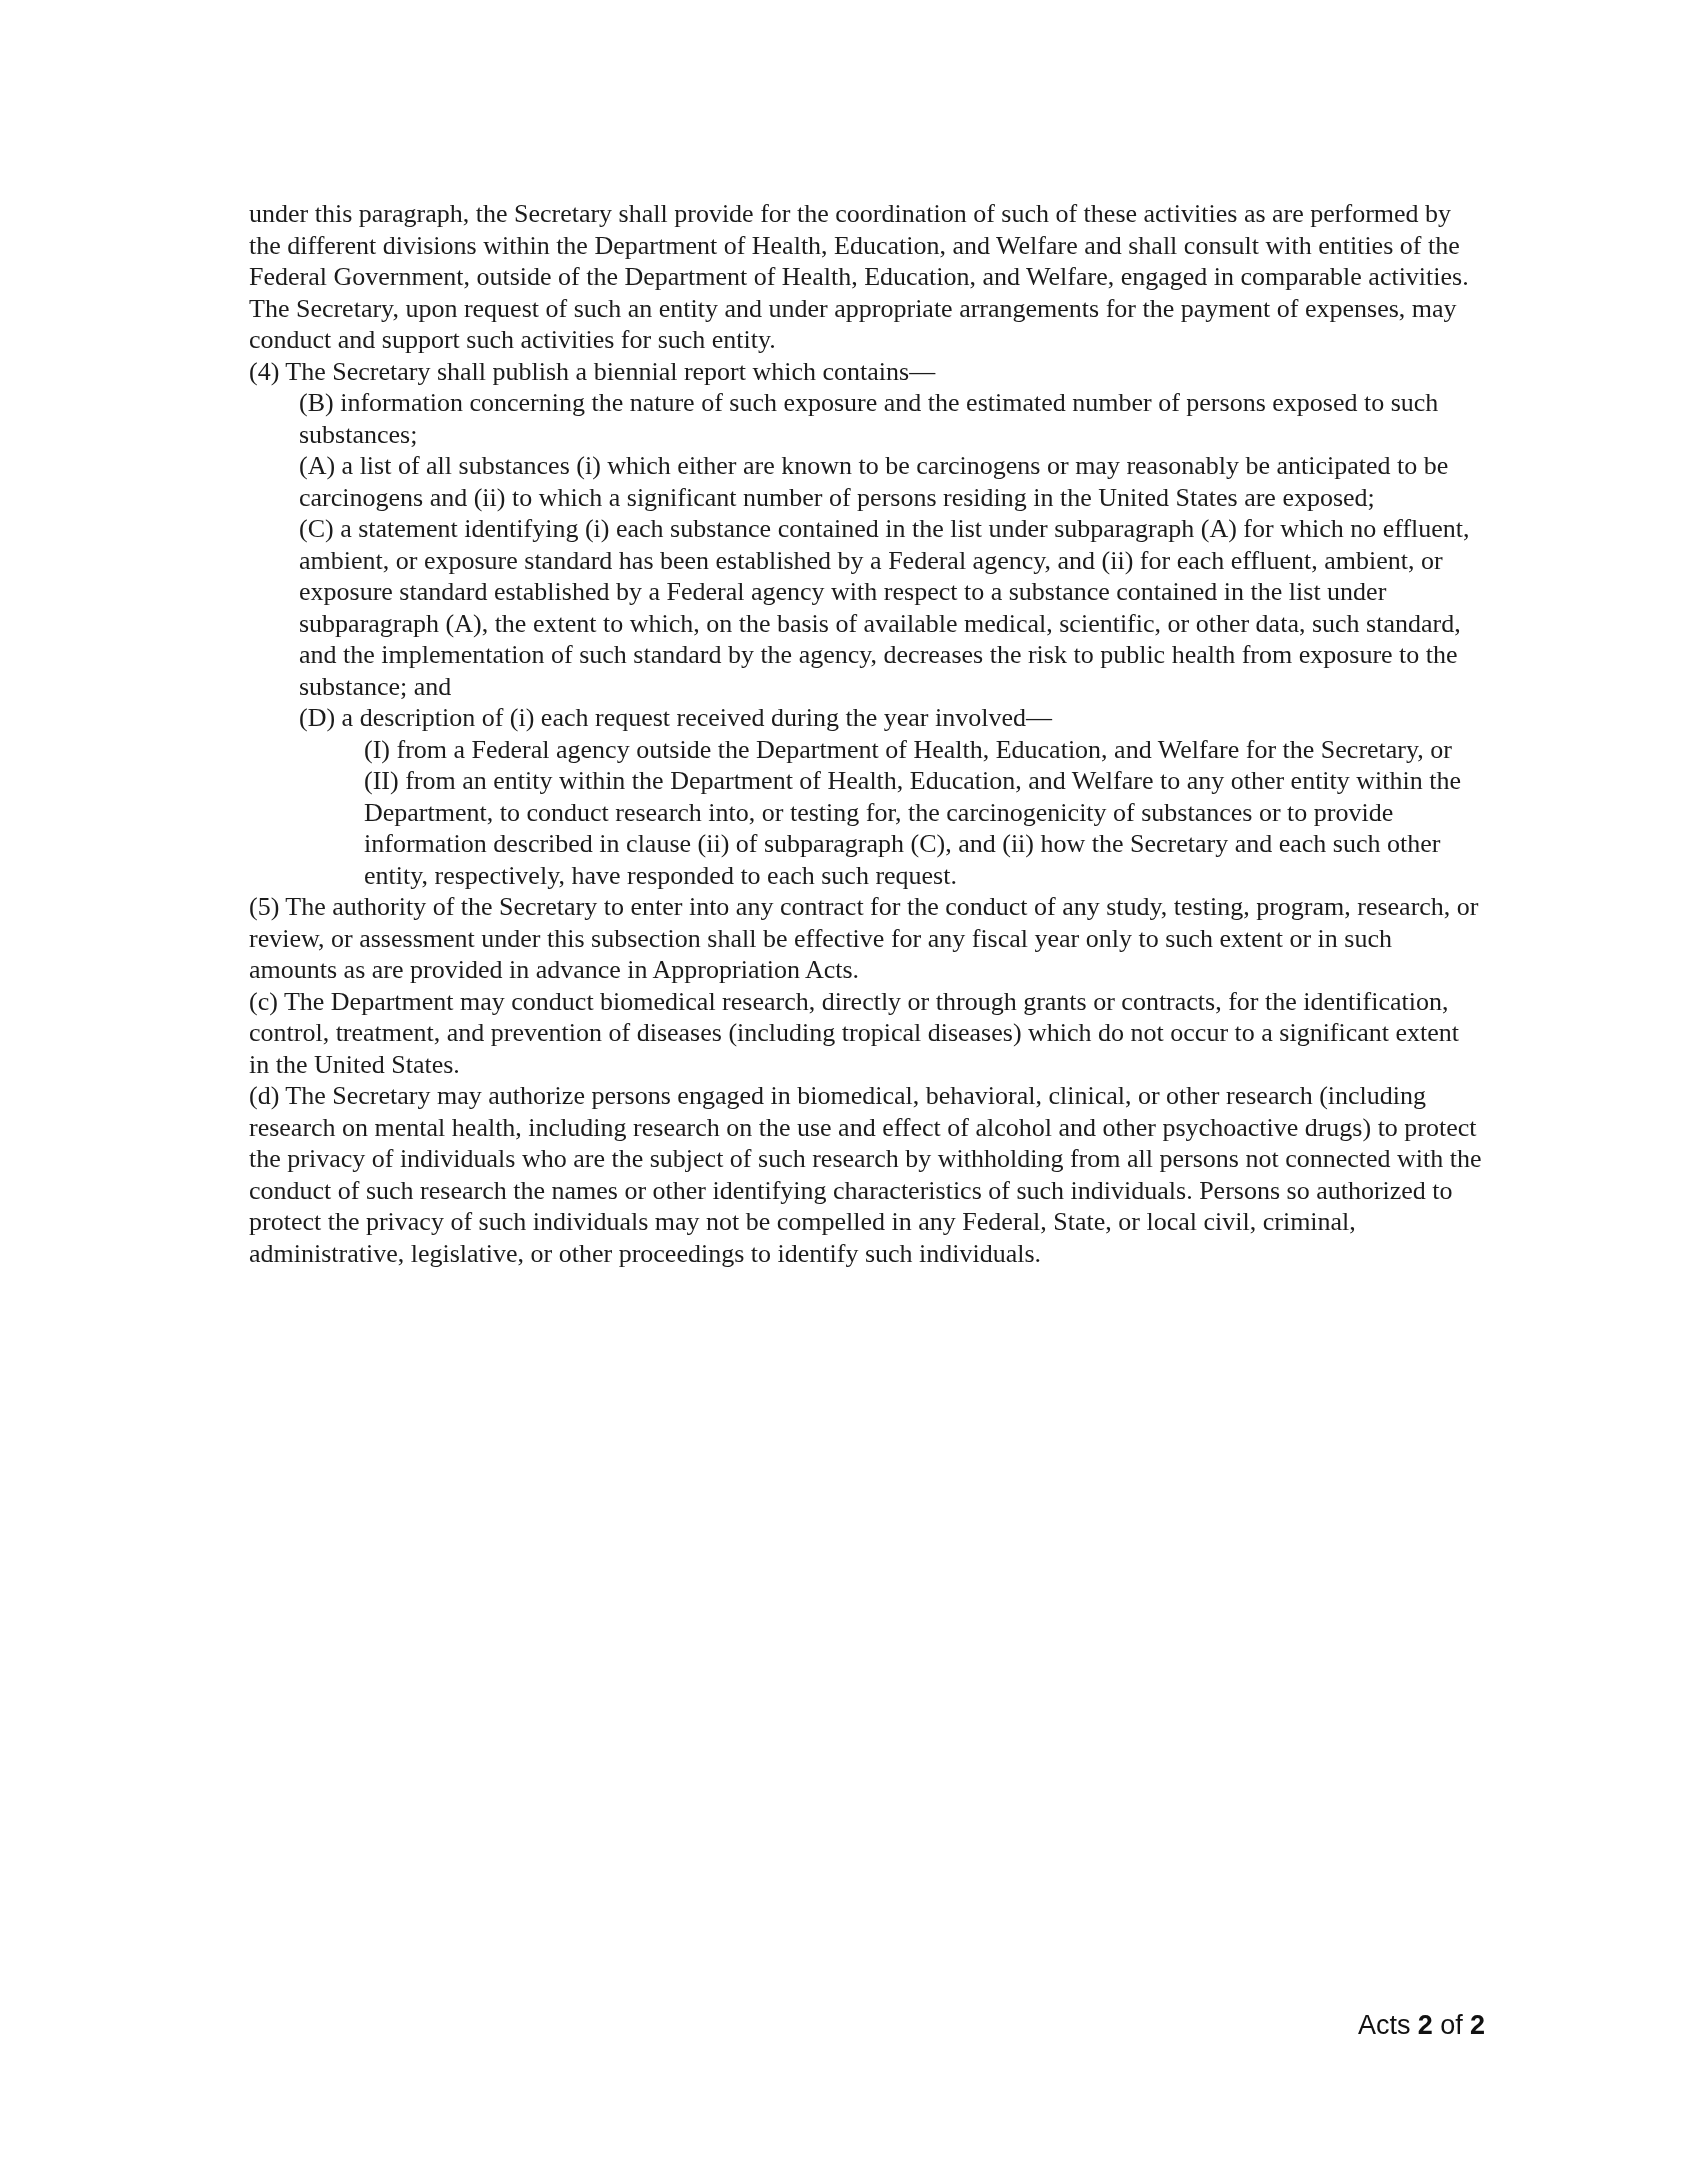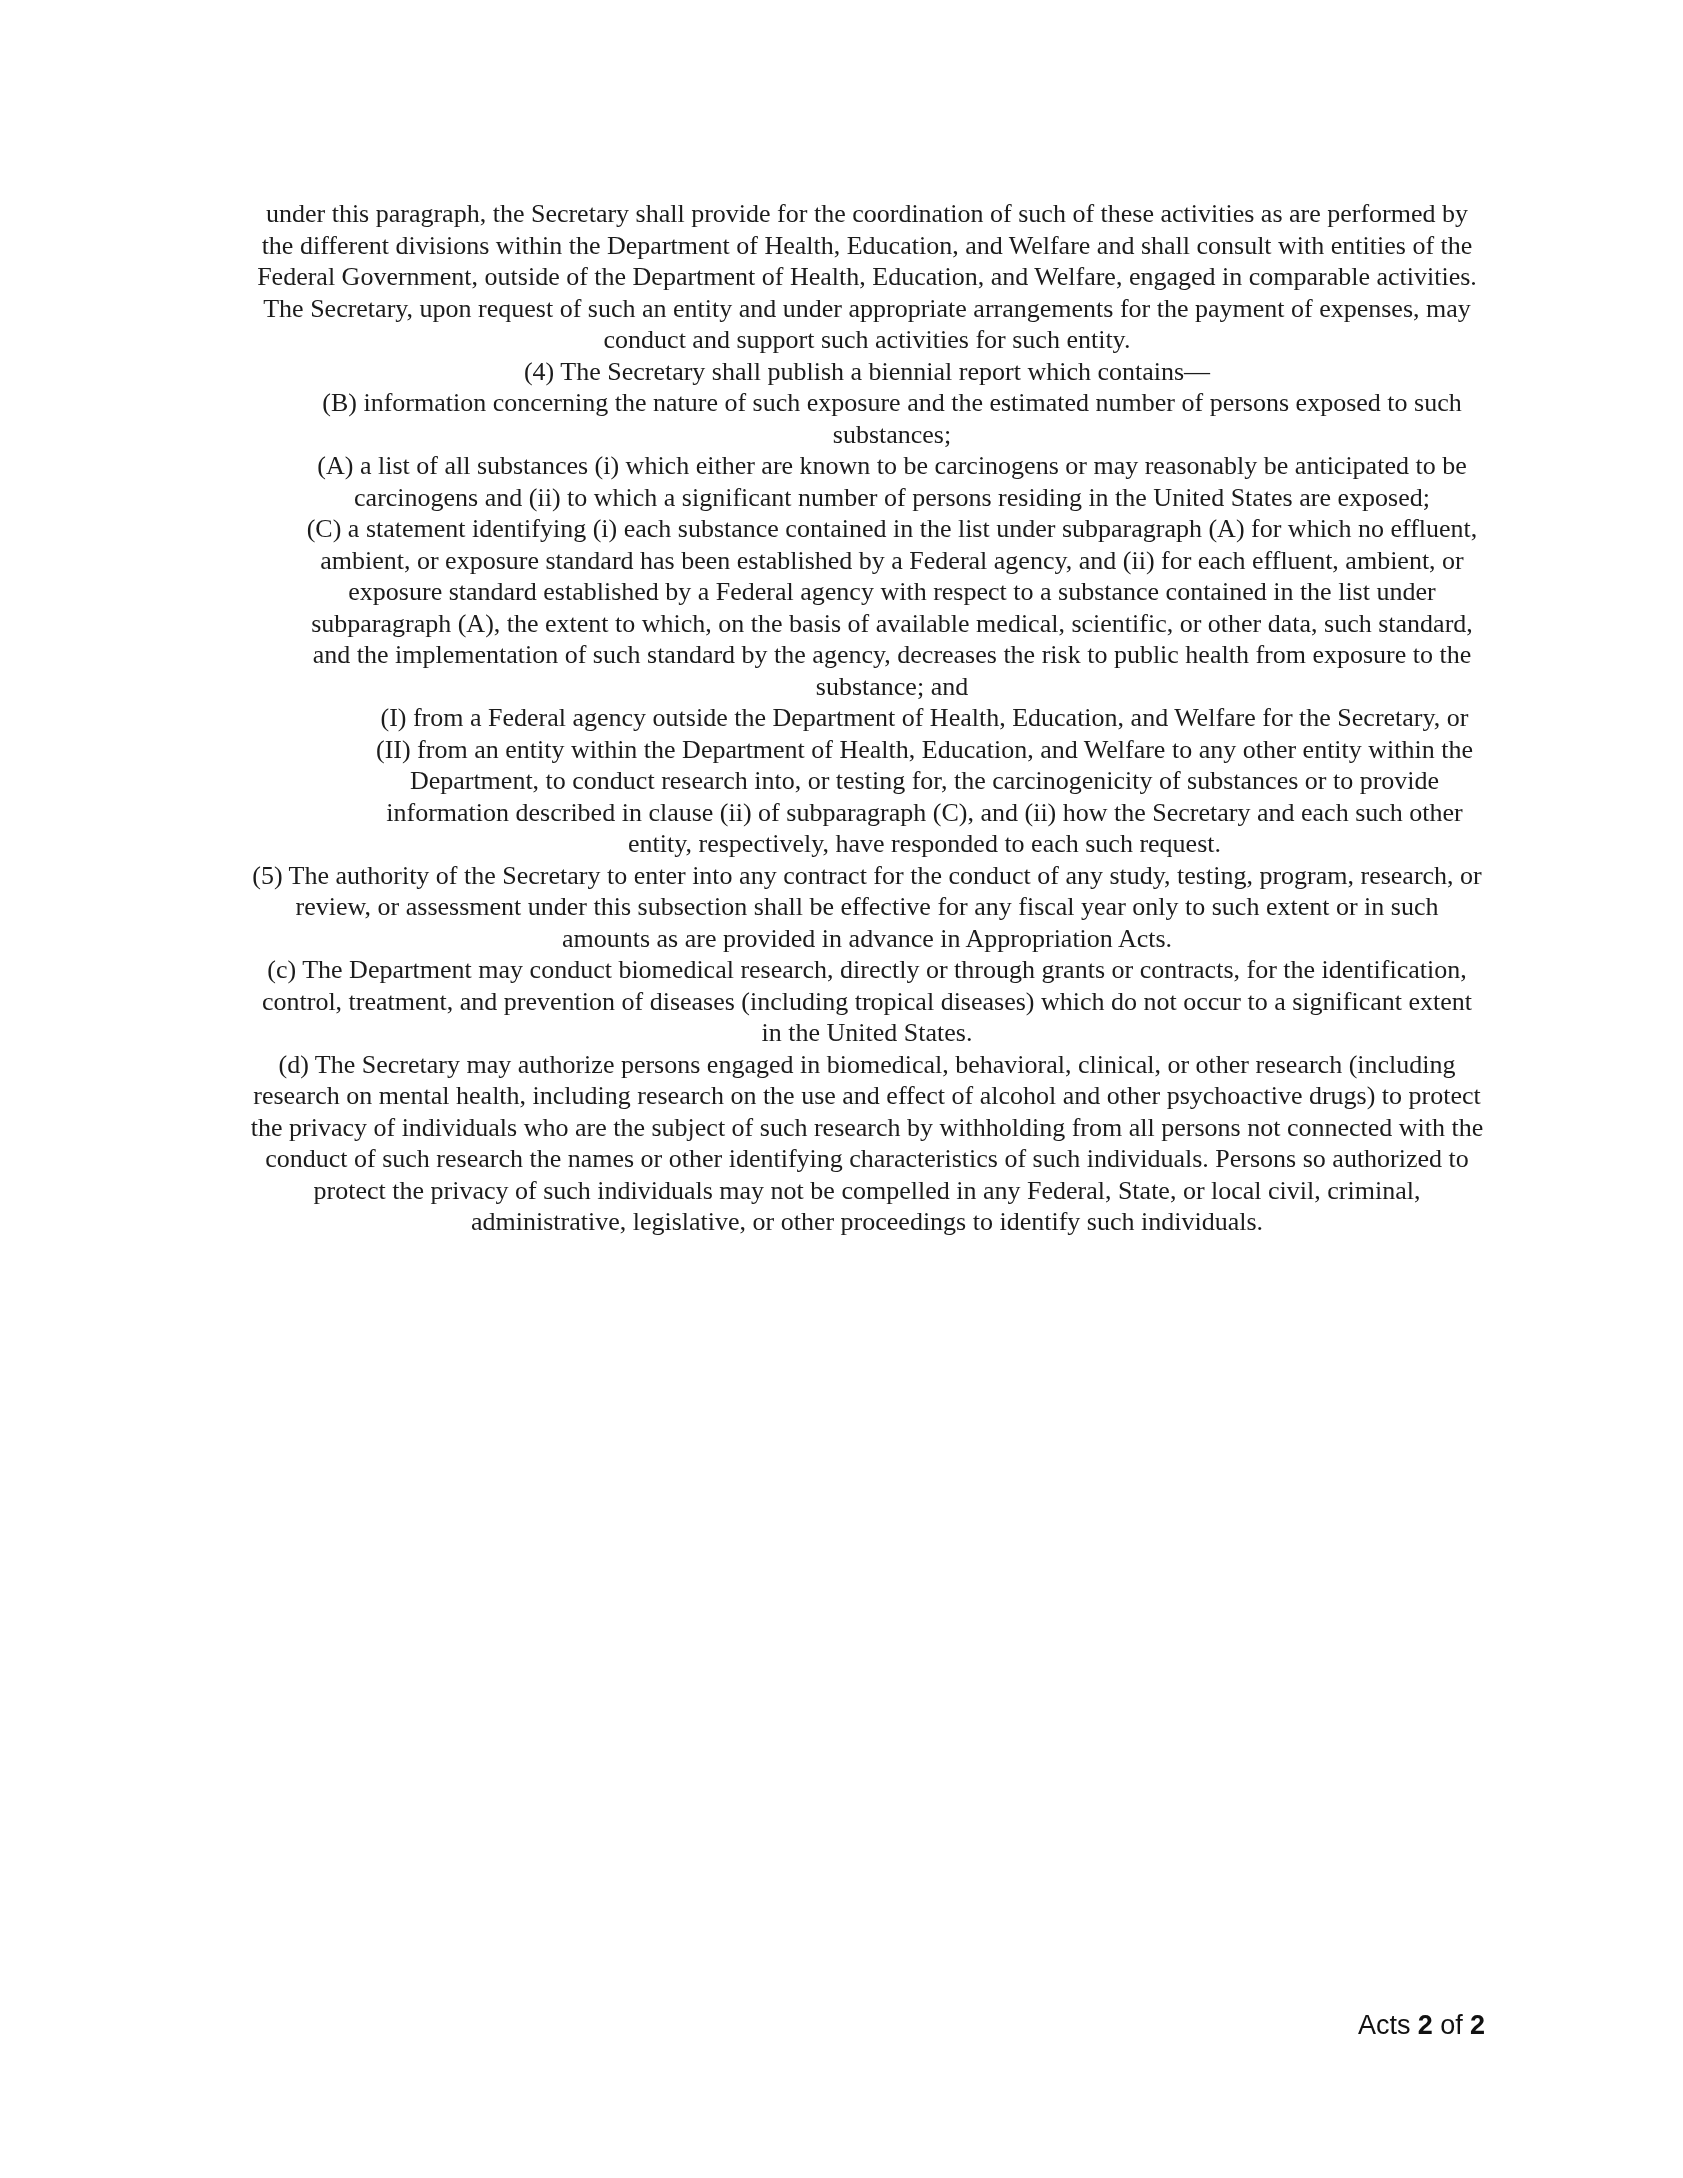--- a/index.html
+++ b/index.html
@@ -21,21 +21,20 @@
     left: 249px;
     top: 198px;
     width: 1236px;
     font-size: 26px;
     line-height: 31.5px;
     text-align: left;
   }
   .para {
     margin: 0;
     padding: 0;
-    text-align: center;
   }
   .indent-0 { margin-left: 0; }
   .indent-1 { margin-left: 50px; }
   .indent-2 { margin-left: 115px; }
   .footer {
     position: absolute;
     top: 2008px;
     right: 198px;
     font-family: "Liberation Sans", sans-serif;
     font-size: 27px;
@@ -50,20 +49,21 @@
 <body>
 
 <div class="page">
 
   <div class="content">
     <p class="para indent-0">under this paragraph, the Secretary shall provide for the coordination of such of these activities as are performed by the different divisions within the Department of Health, Education, and Welfare and shall consult with entities of the Federal Government, outside of the Department of Health, Education, and Welfare, engaged in comparable activities. The Secretary, upon request of such an entity and under appropriate arrangements for the payment of expenses, may conduct and support such activities for such entity.</p>
     <p class="para indent-0">(4) The Secretary shall publish a biennial report which contains—</p>
     <p class="para indent-1">(B) information concerning the nature of such exposure and the estimated number of persons exposed to such substances;</p>
     <p class="para indent-1">(A) a list of all substances (i) which either are known to be carcinogens or may reasonably be anticipated to be carcinogens and (ii) to which a significant number of persons residing in the United States are exposed;</p>
     <p class="para indent-1">(C) a statement identifying (i) each substance contained in the list under subparagraph (A) for which no effluent, ambient, or exposure standard has been established by a Federal agency, and (ii) for each effluent, ambient, or exposure standard established by a Federal agency with respect to a substance contained in the list under subparagraph (A), the extent to which, on the basis of available medical, scientific, or other data, such standard, and the implementation of such standard by the agency, decreases the risk to public health from exposure to the substance; and</p>
+    <p class="para indent-1">(D) a description of (i) each request received during the year involved—</p>
     <p class="para indent-2">(I) from a Federal agency outside the Department of Health, Education, and Welfare for the Secretary, or</p>
     <p class="para indent-2">(II) from an entity within the Department of Health, Education, and Welfare to any other entity within the Department, to conduct research into, or testing for, the carcinogenicity of substances or to provide information described in clause (ii) of subparagraph (C), and (ii) how the Secretary and each such other entity, respectively, have responded to each such request.</p>
     <p class="para indent-0">(5) The authority of the Secretary to enter into any contract for the conduct of any study, testing, program, research, or review, or assessment under this subsection shall be effective for any fiscal year only to such extent or in such amounts as are provided in advance in Appropriation Acts.</p>
     <p class="para indent-0">(c) The Department may conduct biomedical research, directly or through grants or contracts, for the identification, control, treatment, and prevention of diseases (including tropical diseases) which do not occur to a significant extent in the United States.</p>
     <p class="para indent-0">(d) The Secretary may authorize persons engaged in biomedical, behavioral, clinical, or other research (including research on mental health, including research on the use and effect of alcohol and other psychoactive drugs) to protect the privacy of individuals who are the subject of such research by withholding from all persons not connected with the conduct of such research the names or other identifying characteristics of such individuals. Persons so authorized to protect the privacy of such individuals may not be compelled in any Federal, State, or local civil, criminal, administrative, legislative, or other proceedings to identify such individuals.</p>
   </div>
 
   <div class="footer">
     <span class="gap">Acts</span><b class="gap">2</b><span class="gap">of</span><b>2</b>
   </div>

